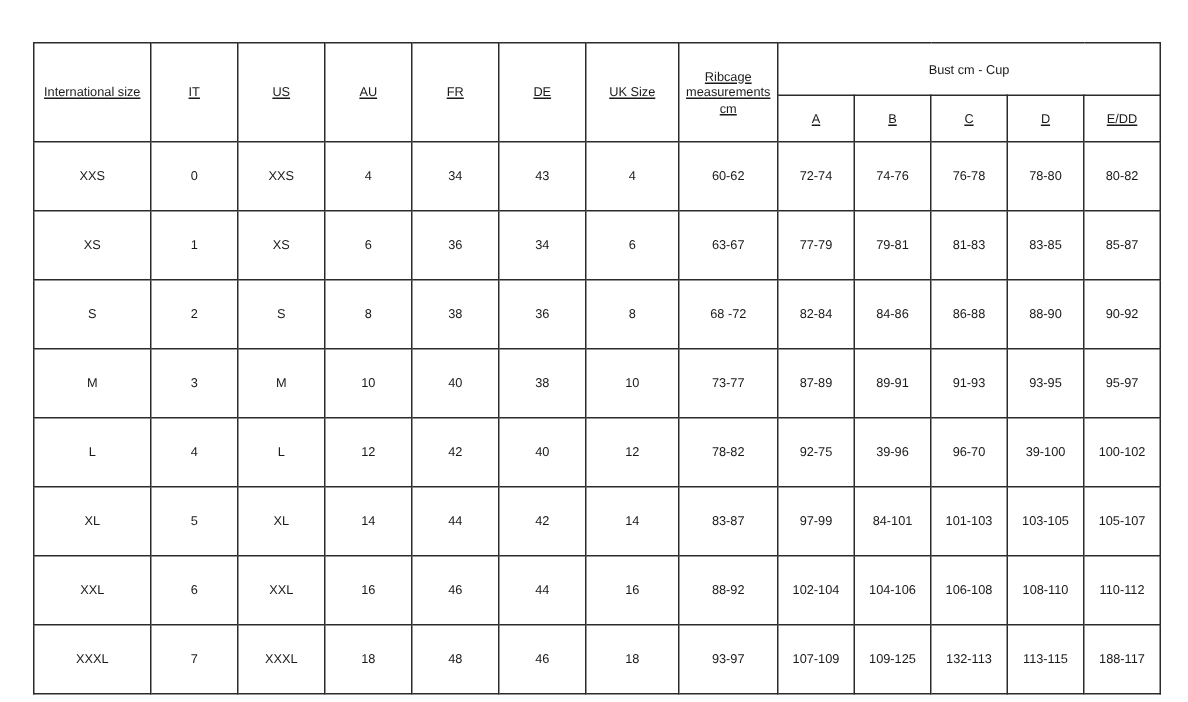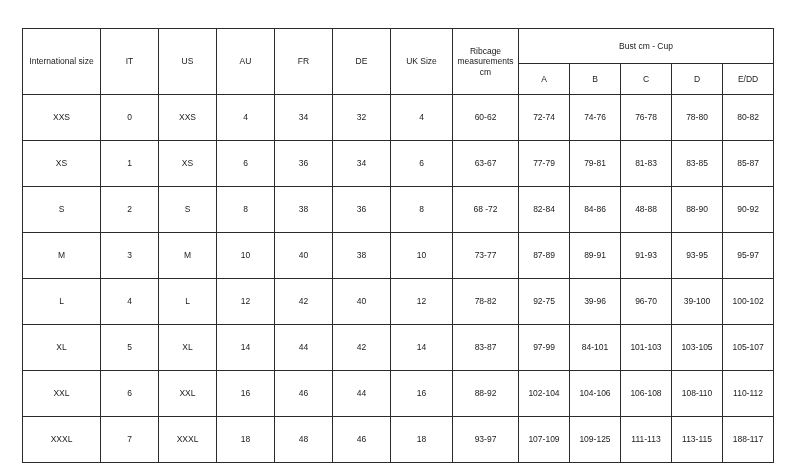--- a/index.html
+++ b/index.html
@@ -40,20 +40,21 @@
   }
   
   tr.head-row-1 th {
     height: 30px;
   }
   tr.head-row-2 th {
     height: 26px;
   }
   th.head-cell {
     font-size: 8.5px;
+    text-decoration: underline;
   }
   th.bust-group {
     font-size: 8.5px;
   }
   
   tbody tr td {
     height: 41px;
   }
   
   col.c-intl   { width: 78px; }
@@ -106,21 +107,21 @@
         <th class="head-cell">E/DD</th>
       </tr>
     </thead>
     <tbody>
       <tr>
         <td>XXS</td>
         <td>0</td>
         <td>XXS</td>
         <td>4</td>
         <td>34</td>
-        <td>32</td>
+        <td>43</td>
         <td>4</td>
         <td>60-62</td>
         <td>72-74</td>
         <td>74-76</td>
         <td>76-78</td>
         <td>78-80</td>
         <td>80-82</td>
       </tr>
       <tr>
         <td>XS</td>
@@ -141,21 +142,21 @@
         <td>S</td>
         <td>2</td>
         <td>S</td>
         <td>8</td>
         <td>38</td>
         <td>36</td>
         <td>8</td>
         <td>68 -72</td>
         <td>82-84</td>
         <td>84-86</td>
-        <td>48-88</td>
+        <td>86-88</td>
         <td>88-90</td>
         <td>90-92</td>
       </tr>
       <tr>
         <td>M</td>
         <td>3</td>
         <td>M</td>
         <td>10</td>
         <td>40</td>
         <td>38</td>
@@ -216,19 +217,19 @@
         <td>XXXL</td>
         <td>7</td>
         <td>XXXL</td>
         <td>18</td>
         <td>48</td>
         <td>46</td>
         <td>18</td>
         <td>93-97</td>
         <td>107-109</td>
         <td>109-125</td>
-        <td>111-113</td>
+        <td>132-113</td>
         <td>113-115</td>
         <td>188-117</td>
       </tr>
     </tbody>
   </table>
 </div>
 
 </body></html>

